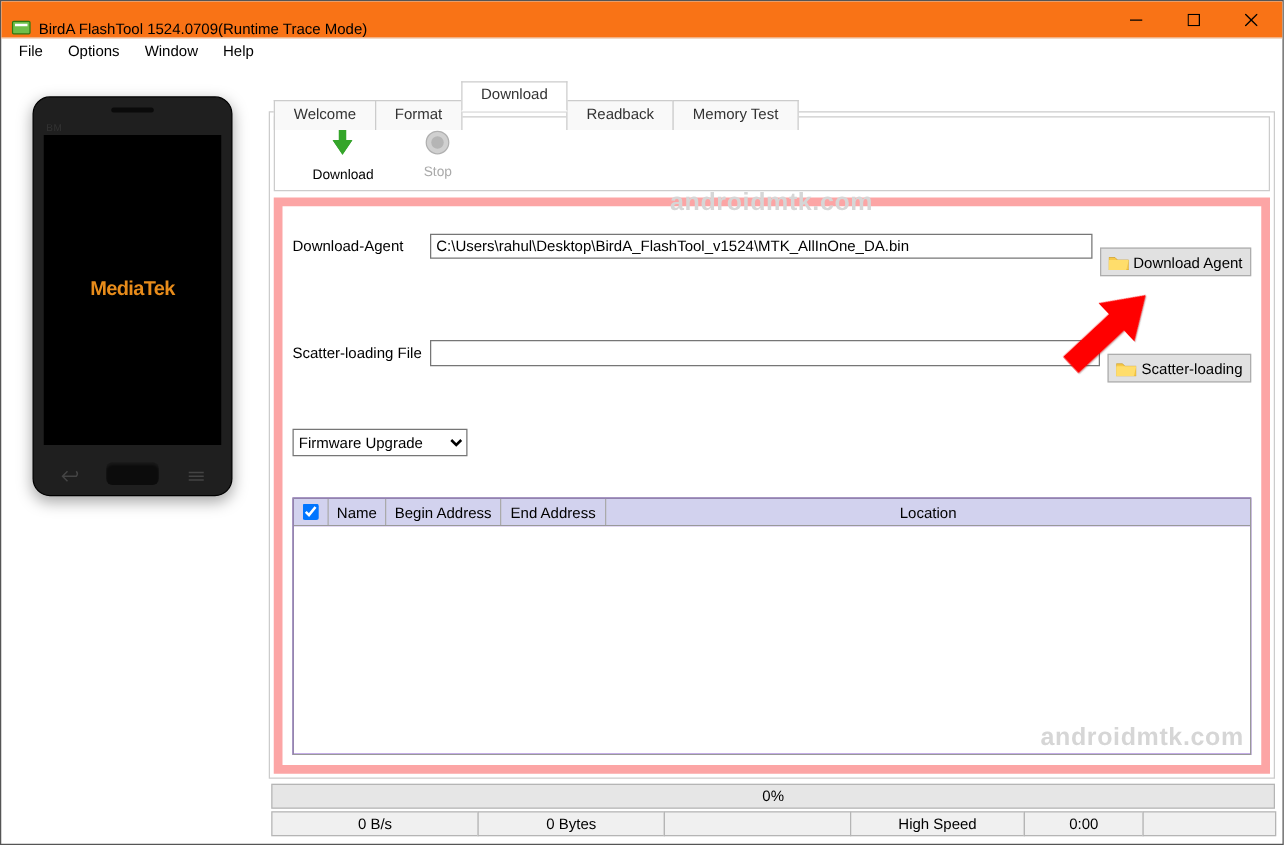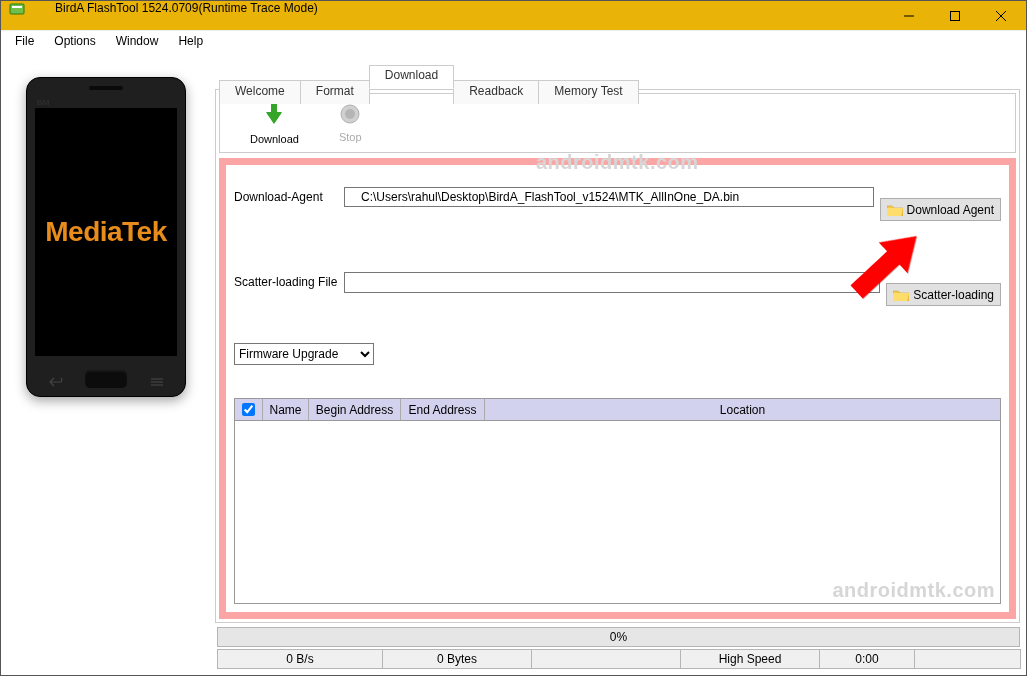--- a/index.html
+++ b/index.html
@@ -1,39 +1,39 @@
 <!DOCTYPE html>
 <html><head>
 <meta charset="utf-8">
 <style>
 * { box-sizing: border-box; margin: 0; padding: 0; font-family: "Segoe UI", Tahoma, sans-serif; }
 body { background: #fff; width: 1027px; height: 676px; overflow: hidden; border: 1px solid #555; position: relative; }
 
 
-.titlebar { height: 30px; background: #eab308; display: flex; align-items: flex-start; padding: 0 2px 0 8px; border-bottom: 1px solid #eee; gap: 24px; }
+.titlebar { height: 30px; background: #f97316; display: flex; align-items: flex-end; padding: 0 2px 0 8px; border-bottom: 1px solid #eee; }
 .titlebar .app-icon { width: 16px; height: 16px; margin-right: 6px; }
 .titlebar .title { font-size: 12px; color: #000; flex: 1; font-weight: 400; }
 .winbtns { display: flex; height: 100%; }
 .winbtn { width: 46px; height: 100%; display: flex; align-items: center; justify-content: center; cursor: pointer; }
 .winbtn svg { width: 10px; height: 10px; }
 
 
 .menubar { height: 20px; display: flex; align-items: center; padding: 0 4px; font-size: 12px; }
 .menubar .menuitem { padding: 2px 10px; cursor: pointer; }
 
 
 .main-area { display: flex; padding: 4px 6px 0 6px; height: 572px; gap:10px; }
 
 
 .phone-col { width: 198px; display: flex; align-items: flex-start; justify-content: center; padding-top: 22px; }
 .phone { width: 160px; height: 320px; background: #1f1f1f; border-radius: 14px; position: relative; box-shadow: 0 4px 12px rgba(0,0,0,.35); border: 1px solid #000; }
 .phone .speaker { position: absolute; top: 8px; left: 50%; transform: translateX(-50%); width: 34px; height: 4px; background: #0a0a0a; border-radius: 2px; }
 .phone .bm { position: absolute; top: 20px; left: 10px; font-size: 8px; color: #333; letter-spacing: .5px; }
 .phone .screen { position: absolute; top: 30px; left: 8px; right: 8px; bottom: 40px; background: #000; display: flex; align-items: center; justify-content: center; }
-.phone .brand { color: #e88c1b; font-weight: 800; font-size: 28px; font-family: Arial, sans-serif; letter-spacing: -0.5px; }
+.phone .brand { color: #e88c1b; font-weight: 800; font-size: 16px; font-family: Arial, sans-serif; letter-spacing: -0.5px; }
 .phone .home { position: absolute; bottom: 8px; left: 50%; transform: translateX(-50%); width: 42px; height: 18px; background: #0c0c0c; border-radius: 5px; box-shadow: inset 0 2px 2px rgba(255,255,255,.05); }
 .phone .back-btn { position:absolute; bottom:13px; left:22px; width:16px; height:10px; }
 .phone .menu-btn { position:absolute; bottom:13px; right:20px; width:16px; height:10px; }
 
 
 .content-col { flex: 1; display: flex; flex-direction: column; }
 .tabs { display: flex; height: 24px; padding-left: 4px; position: relative; margin-top: 10px; }
 .tab { padding: 3px 15px; font-size: 12px; border: 1px solid #ccc; border-bottom: none; background: #fff; margin-right: -1px; cursor: pointer; position: relative; top: 15px; color: #333; }
 .tab.active { background: #fff; border-bottom: 1px solid #fff; z-index: 2; font-weight: 400; padding-top:2px; padding-bottom:4px; top:0; }
 .tab:not(.active) { background: #f9f9f9; }
@@ -41,21 +41,21 @@
 
 
 .toolbar { height: 60px; border: 1px solid #ccc; margin: 1px; display: flex; align-items: center; padding: 4px 0; gap: 40px; padding-left: 30px; }
 .tool-item { display: flex; flex-direction: column; align-items: center; gap: 4px; color: #000; font-size: 11px; cursor: pointer; }
 .tool-item.disabled { color: #aaa; cursor: default; }
 
 
 .form-panel { border: 7px solid #fca5a5; margin: 4px 1px 1px 1px; padding: 8px 8px 8px 8px; flex: 1; display: flex; flex-direction: column; position: relative; gap: 27px; }
 .form-row { display: flex; align-items: center; margin-bottom: 10px; }
 .form-row label { width: 110px; font-size: 12px; color: #000; }
-.form-row input[type=text] { flex: 1; height: 20px; border: 1px solid #767676; font-size: 12px; padding: 0 16px; background: #fff; }
+.form-row input[type=text] { flex: 1; height: 20px; border: 1px solid #767676; font-size: 12px; padding: 0 4px; background: #fff; }
 .form-row select.scatter { flex:1; height:21px; border:1px solid #767676; font-size:12px; background:#fff;}
 .btn { height: 23px; padding: 0 6px; font-size: 12px; border: 1px solid #adadad; background: #e1e1e1; display: flex; align-items: center; gap: 4px; margin-left: 6px; cursor: pointer; min-width: 106px; justify-content: flex-start; margin-top: 25px; }
 .folder-icon { width: 16px; height: 12px; }
 
 .combo { height: 22px; font-size: 12px; border: 1px solid #767676; background: #fff; width: 140px; margin-bottom: 6px; }
 
 
 .tbl { border: 1px solid #999; flex: 1; background: #6d28d9; display: flex; flex-direction: column; overflow: hidden; }
 .tbl-head { display: flex; background: #d2d2ee; border-bottom: 1px solid #999; height: 22px; font-size: 12px; }
 .th { border-right: 1px solid #aaa; display: flex; align-items: center; justify-content: center; padding: 0 6px; color: #000; }

